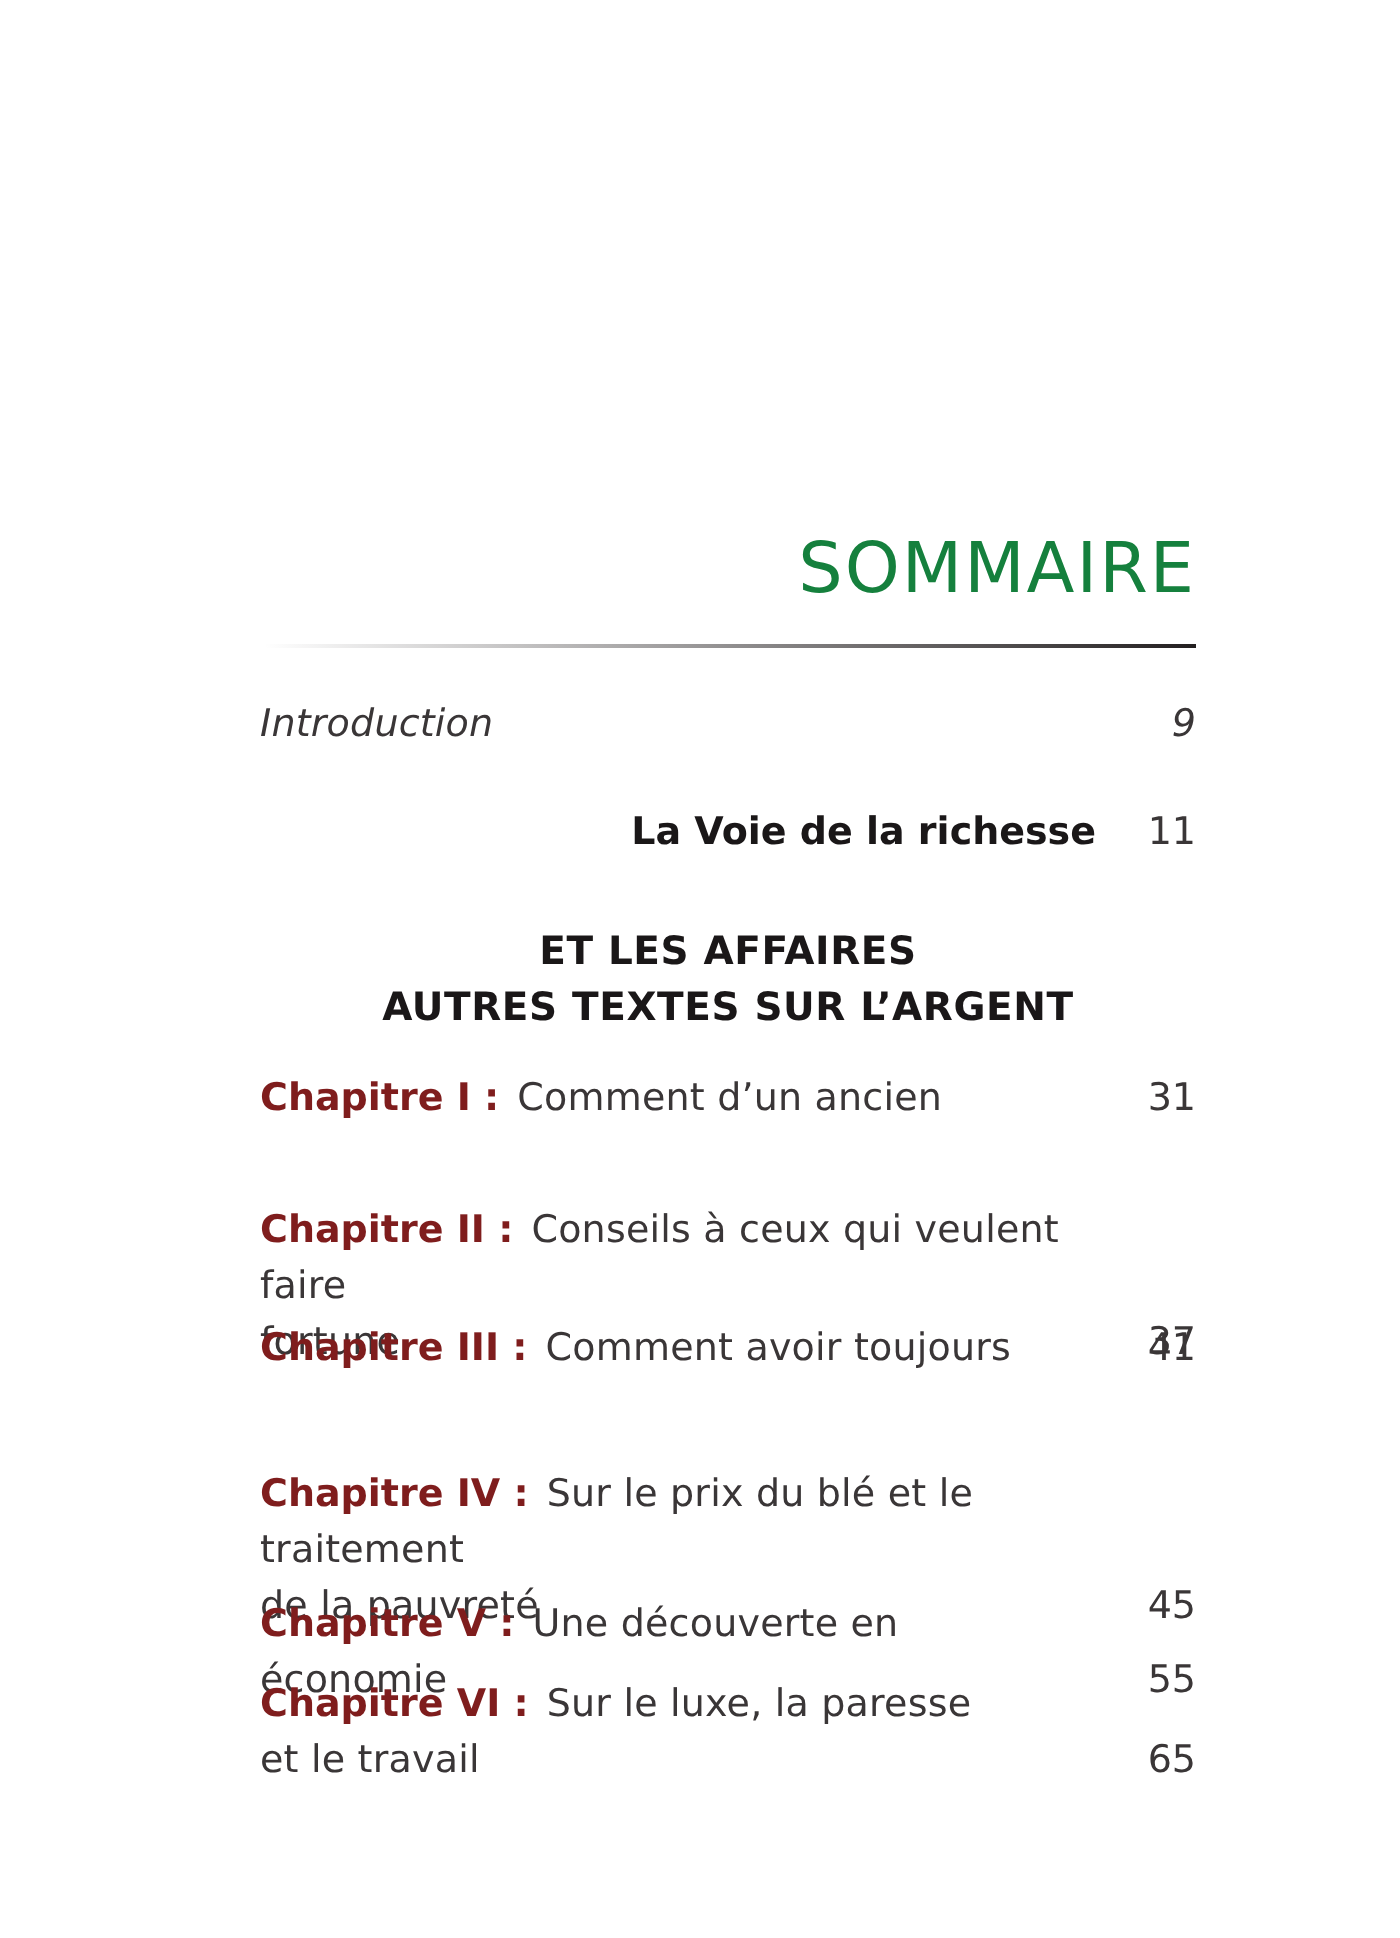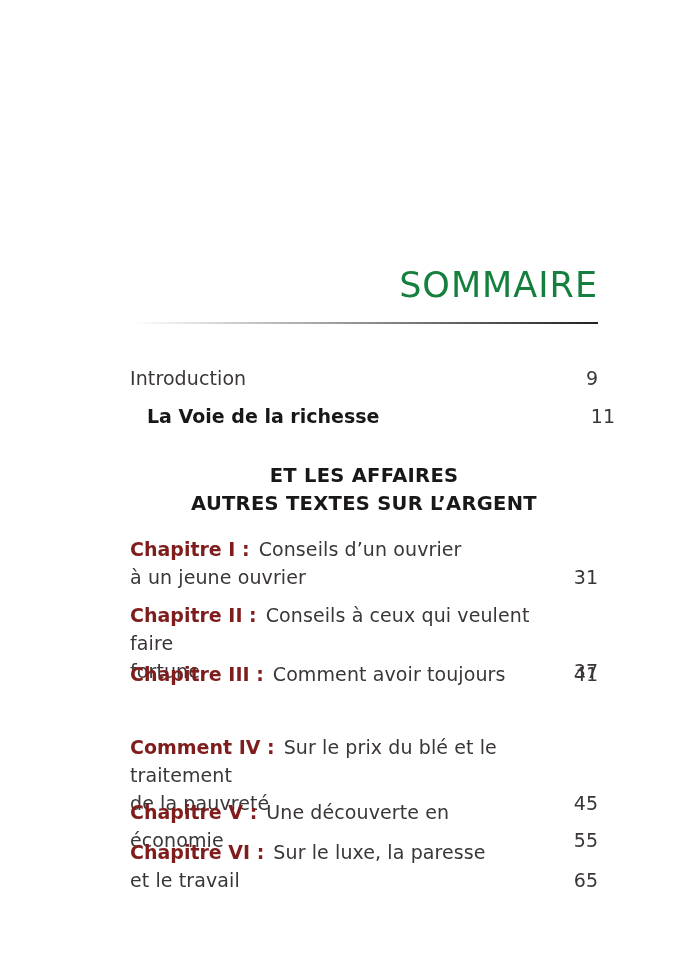--- a/index.html
+++ b/index.html
@@ -71,38 +71,37 @@
       color: #1a1718;
     }
     .section-heading span { display: block; }
   </style>
 </head>
 <body>
 
 <div class="page-title">SOMMAIRE</div>
 <div class="title-rule"></div>
 
-<div class="entry" style="left:130px; top:364px;">
+<div class="entry" style="left:130px; top:348px;font-style:italic;">
   <span class="text light">Introduction</span>
   <span class="page">9</span>
 </div>
-<div class="entry" style="left:147px; top:402px;">
+<div class="entry" style="left:130px; top:402px;text-align:right;">
   <span class="text bold">La Voie de la richesse</span>
   <span class="page">11</span>
 </div>
 
 <div class="section-heading">
   <span>ET LES AFFAIRES</span>
   <span>AUTRES TEXTES SUR L’ARGENT</span>
 </div>
 
 <div class="entry" style="left:130px; top:535px;">
   <span class="text">
-    <span class="chap-label">Chapitre I :</span><span class="light">Conseils d’un ouvrier</span><br>
-    <span class="light">à un jeune ouvrier</span>
+    <span class="chap-label">Chapitre I :</span><span class="light">Comment d’un ancien</span><br>
   </span>
   <span class="page">31</span>
 </div>
 
 <div class="entry" style="left:130px; top:601px;">
   <span class="text">
     <span class="chap-label">Chapitre II :</span><span class="light">Conseils à ceux qui veulent faire</span><br>
     <span class="light">fortune</span>
   </span>
   <span class="page">37</span>
@@ -110,21 +109,21 @@
 
 <div class="entry" style="left:130px; top:660px;">
   <span class="text">
     <span class="chap-label">Chapitre III :</span><span class="light">Comment avoir toujours</span><br>
   </span>
   <span class="page">41</span>
 </div>
 
 <div class="entry" style="left:130px; top:733px;">
   <span class="text">
-    <span class="chap-label">Comment IV :</span><span class="light">Sur le prix du blé et le traitement</span><br>
+    <span class="chap-label">Chapitre IV :</span><span class="light">Sur le prix du blé et le traitement</span><br>
     <span class="light">de la pauvreté</span>
   </span>
   <span class="page">45</span>
 </div>
 
 <div class="entry" style="left:130px; top:798px;">
   <span class="text">
     <span class="chap-label">Chapitre V :</span><span class="light">Une découverte en économie</span>
   </span>
   <span class="page">55</span>

